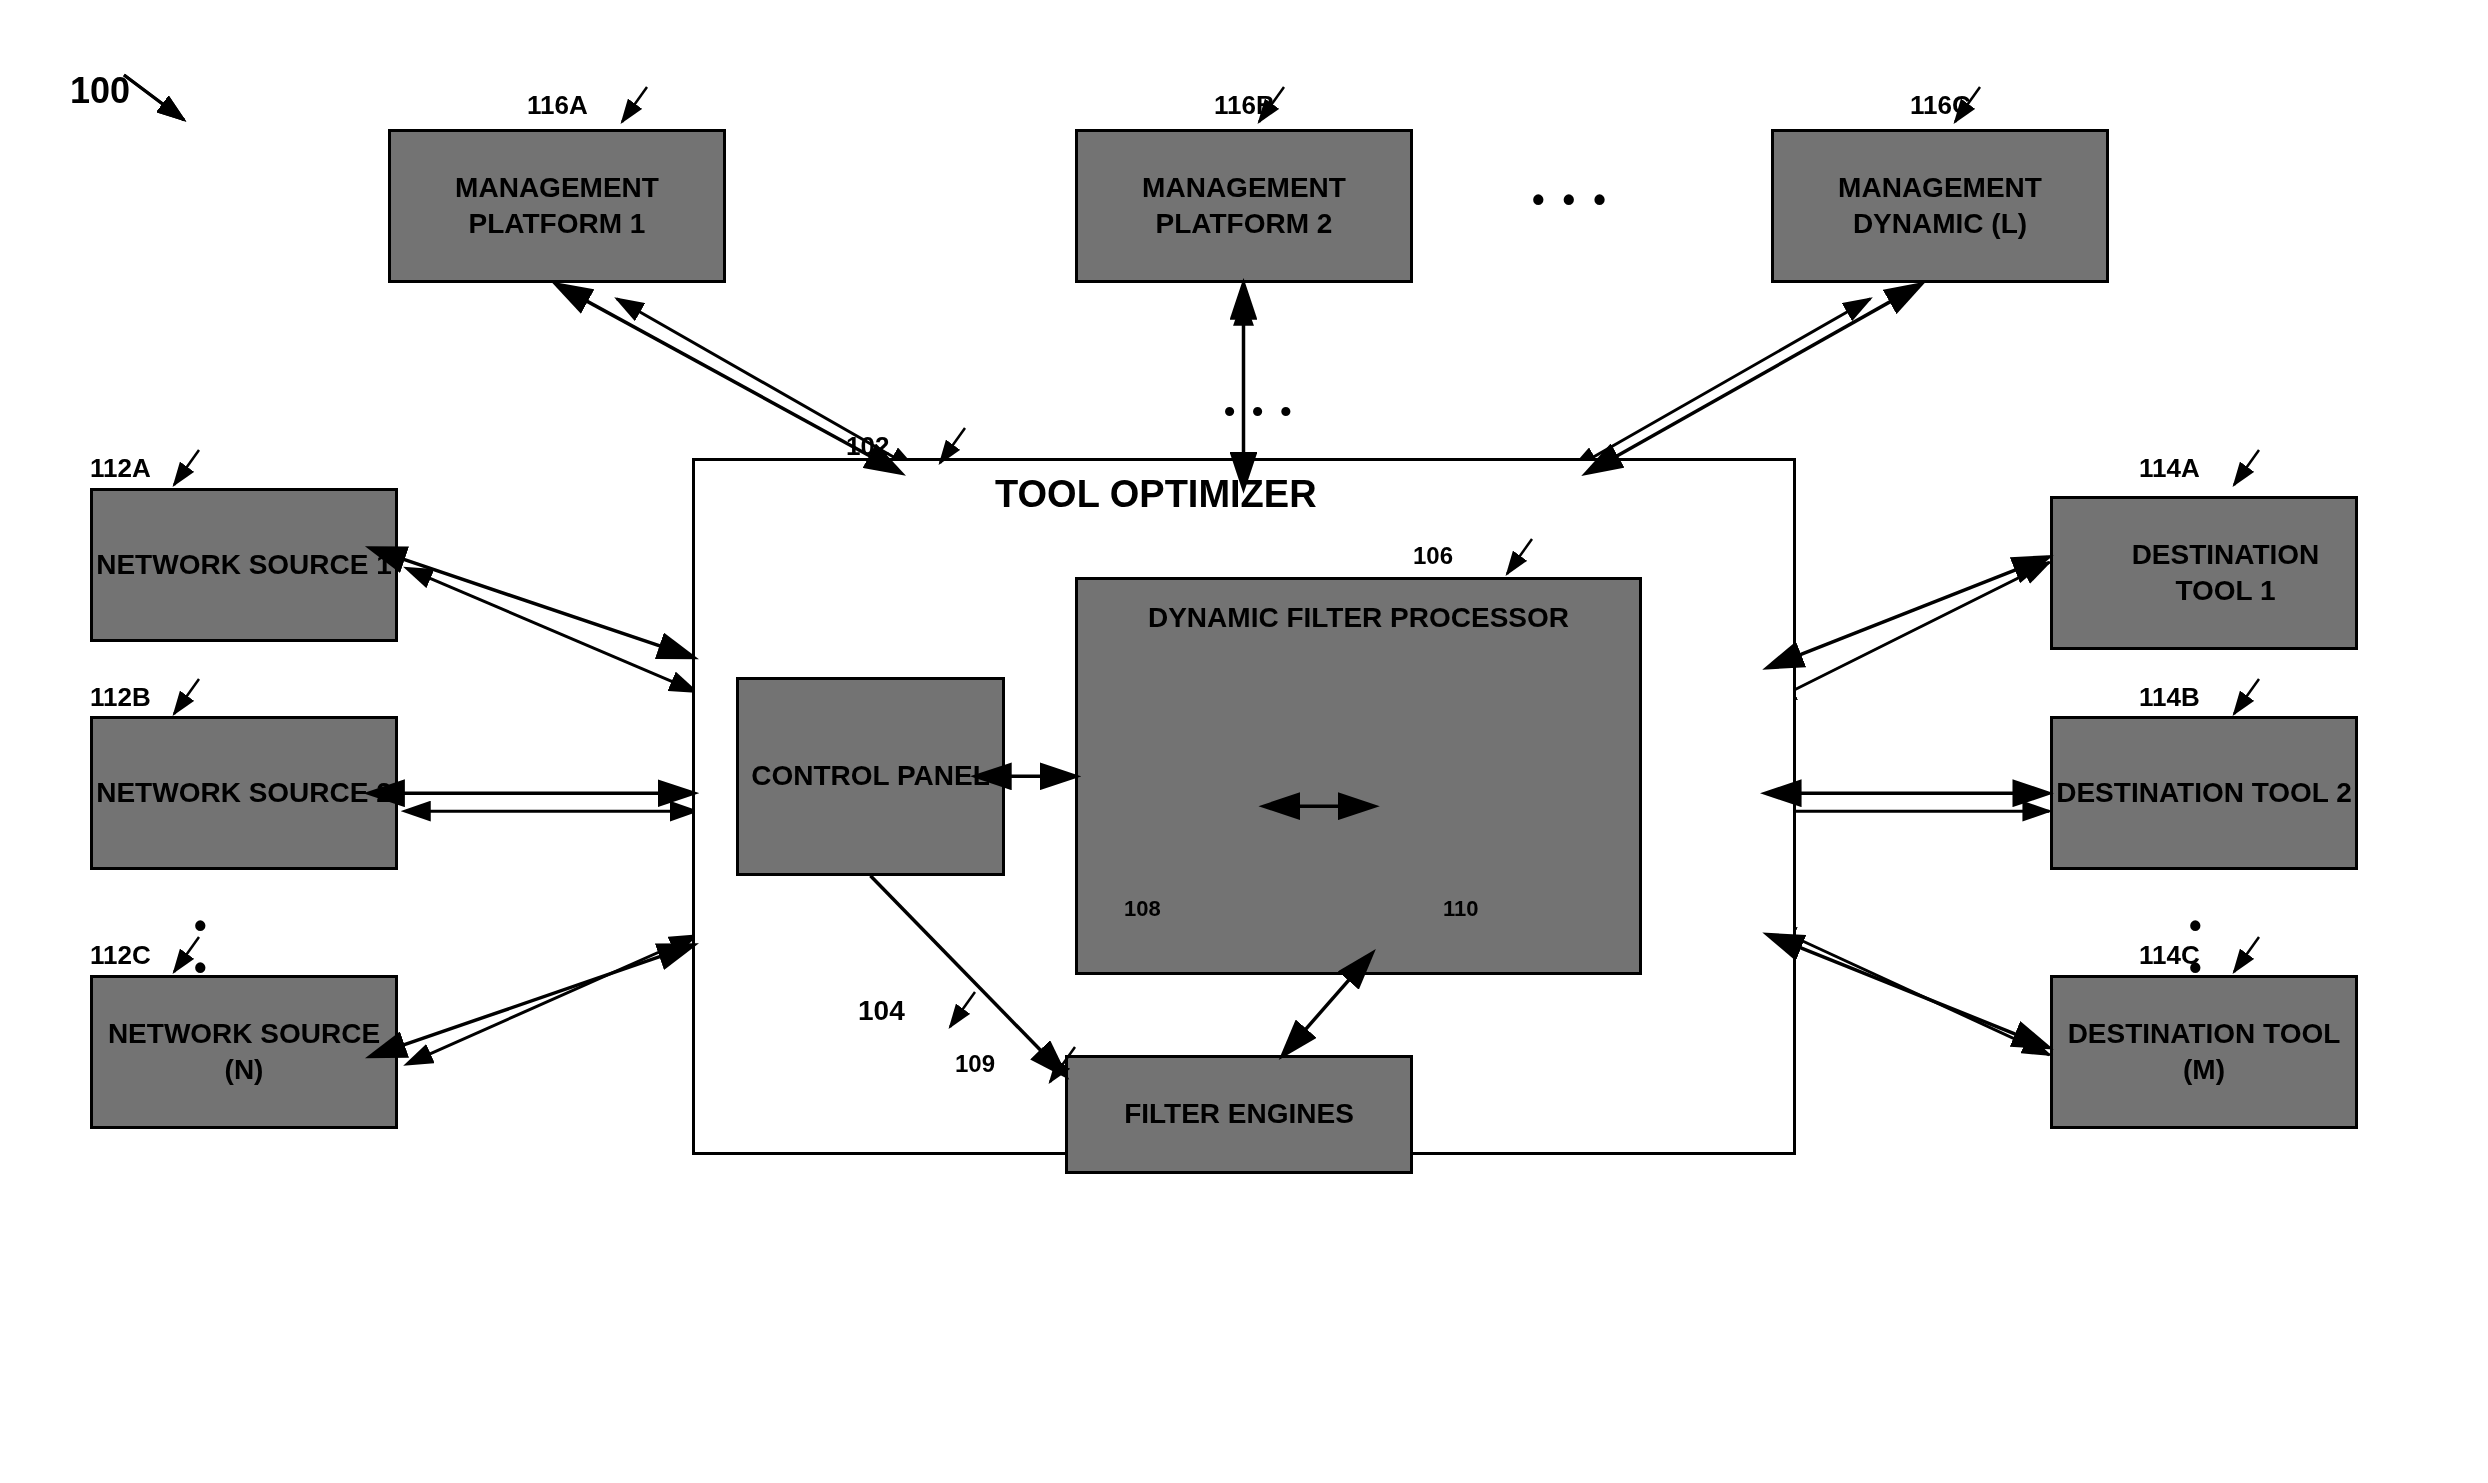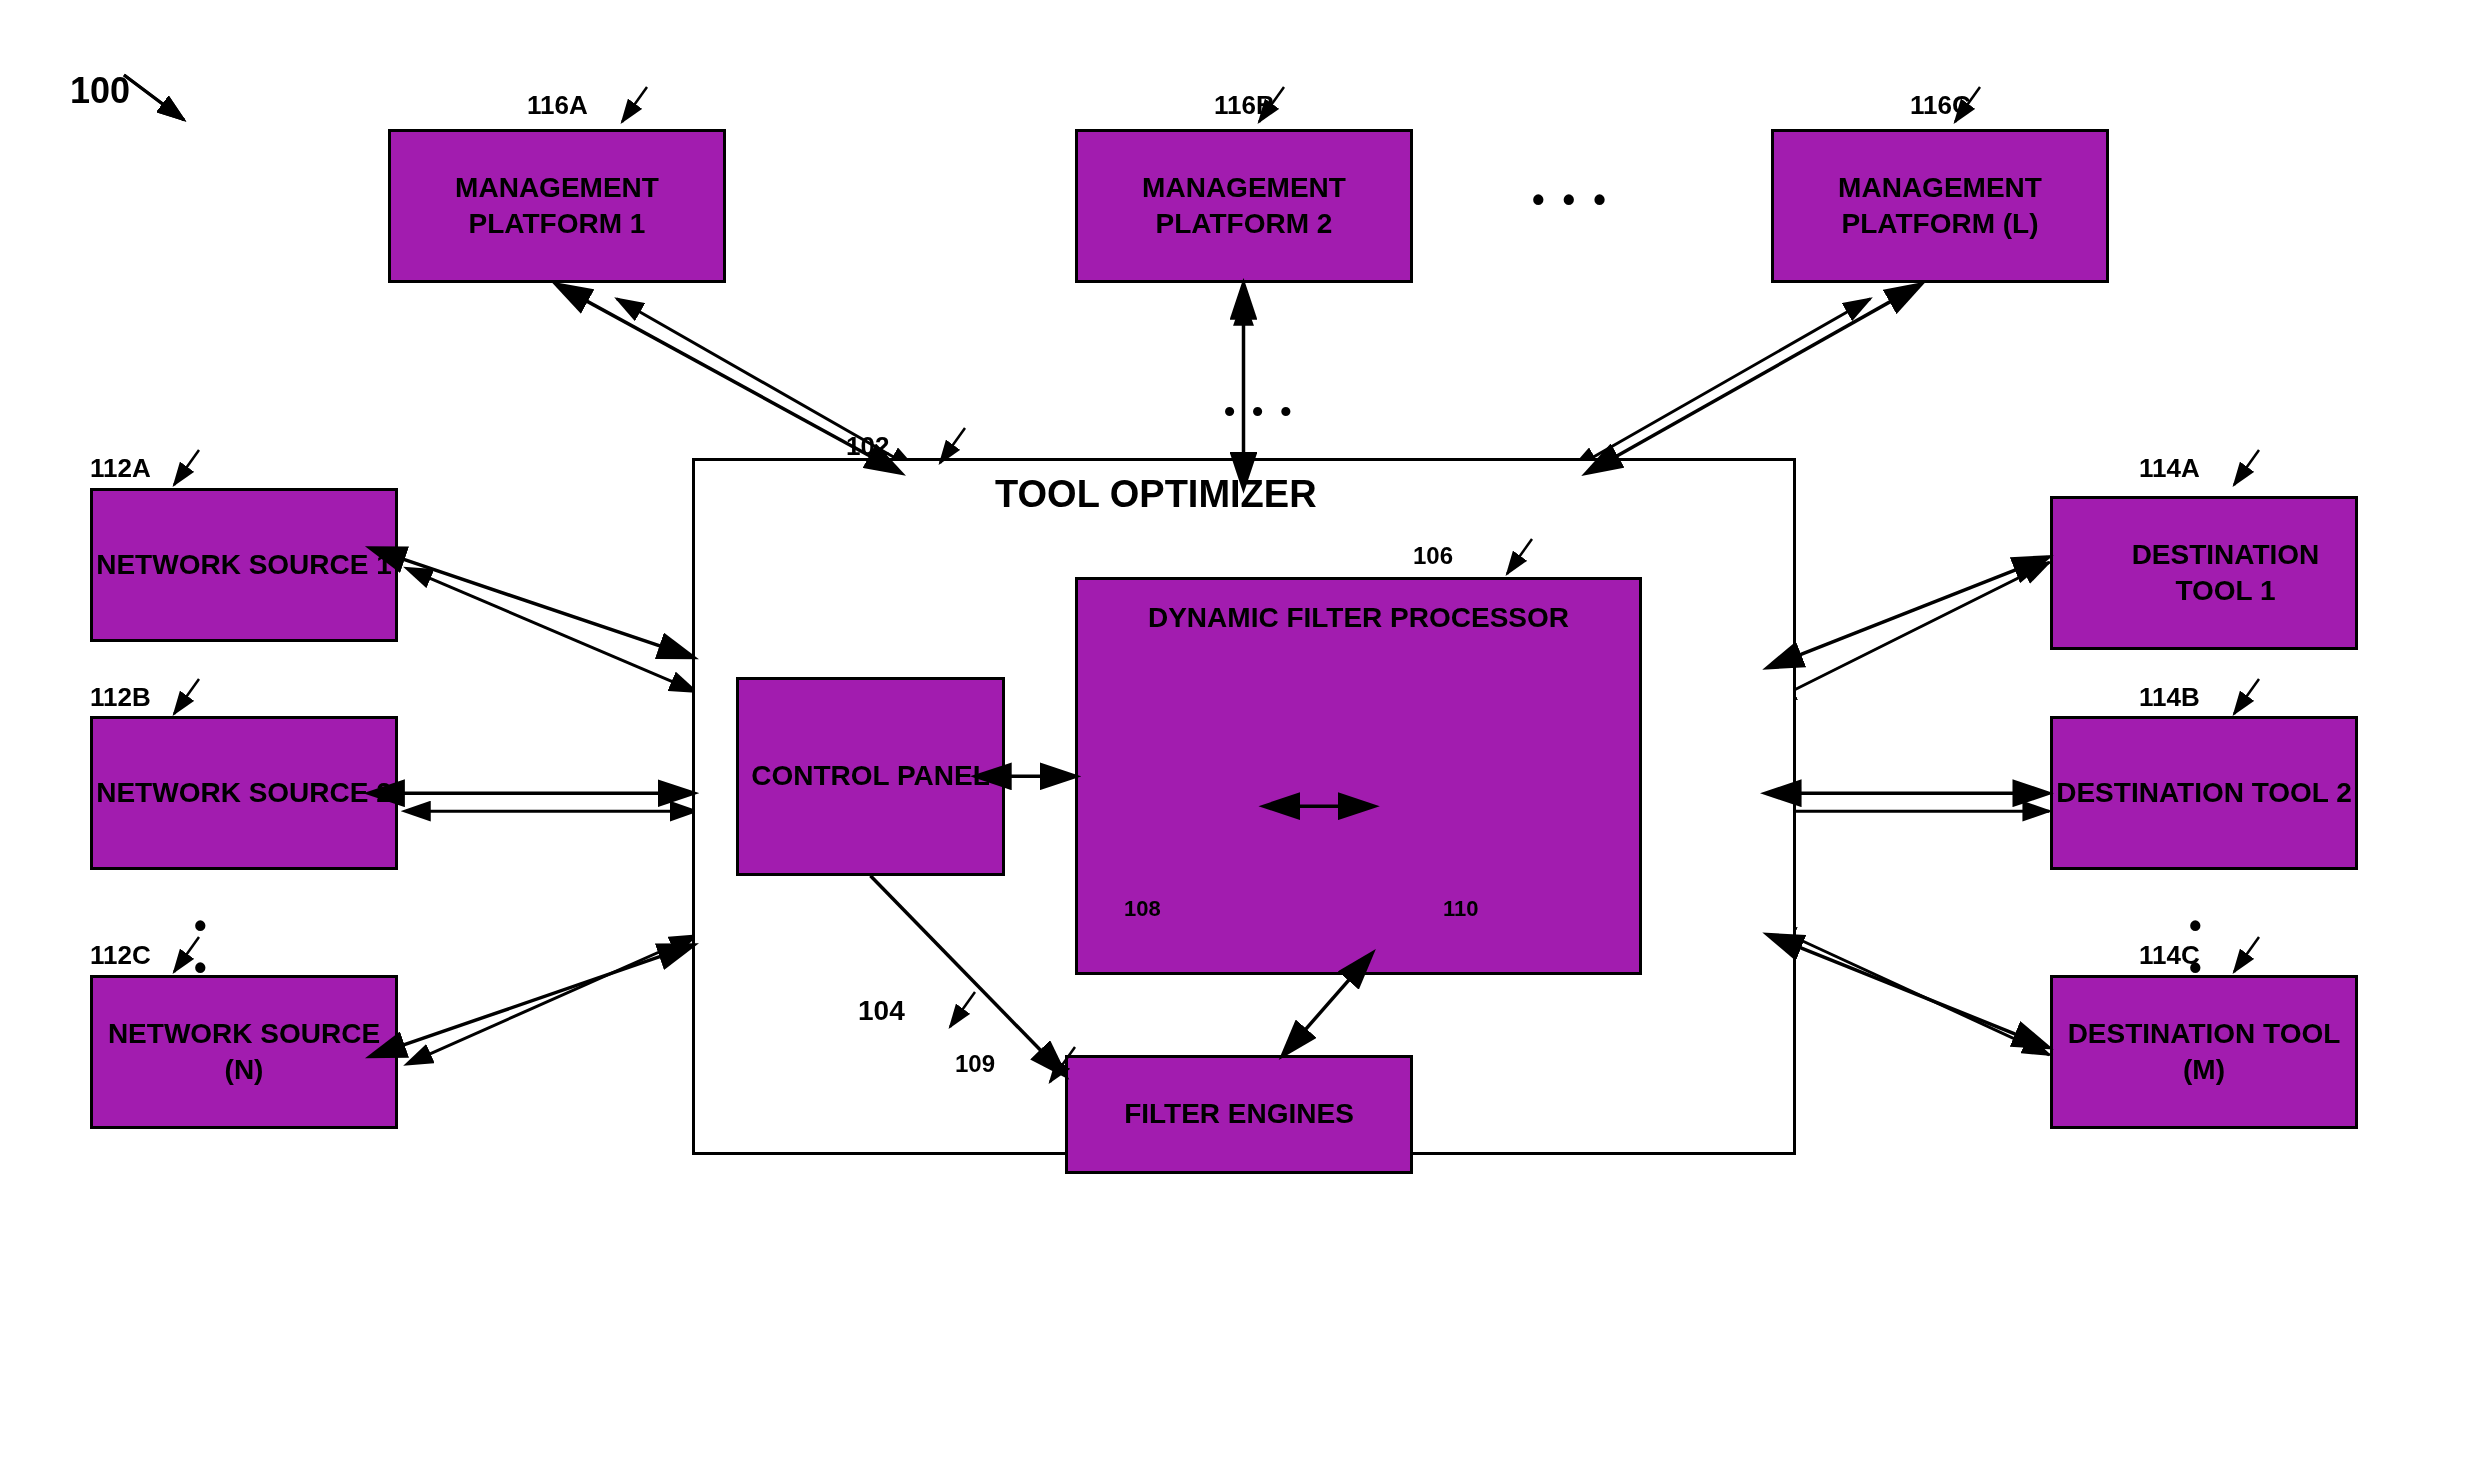--- a/index.html
+++ b/index.html
@@ -13,21 +13,21 @@
     }
     .diagram {
       position: absolute;
       top: 0; left: 0;
       width: 2488px;
       height: 1402px;
     }
     .box {
       position: absolute;
       border: 3px solid #000;
-      background: #a21caf;
+      background: #737373;
       display: flex;
       align-items: center;
       justify-content: center;
       text-align: center;
       font-size: 28px;
       font-weight: bold;
       line-height: 1.3;
     }
     .label {
       position: absolute;
@@ -139,21 +139,21 @@
     <defs>
         <marker id="a2" markerWidth="10" markerHeight="7" refX="9" refY="3.5" orient="auto">
           <polygon points="0 0,10 3.5,0 7" fill="#000"></polygon>
         </marker>
       </defs>
     <line x1="30" y1="5" x2="5" y2="40" stroke="#000" stroke-width="2.5" marker-end="url(#a2)"></line>
   </svg>
 
   <div class="box" style="left:1771px; top:129px; width:338px; height:154px;">
     <span>MANAGEMENT
-PLATFORM (L)</span>
+DYNAMIC (L)</span>
   </div>
   <div class="label" style="left:1910px; top:90px;">116C</div>
   <svg style="position:absolute;top:82px;left:1950px;width:50px;height:50px;" xmlns="http://www.w3.org/2000/svg" viewBox="0 0 50 50" width="50" height="50">
     <defs>
         <marker id="a3" markerWidth="10" markerHeight="7" refX="9" refY="3.5" orient="auto">
           <polygon points="0 0,10 3.5,0 7" fill="#000"></polygon>
         </marker>
       </defs>
     <line x1="30" y1="5" x2="5" y2="40" stroke="#000" stroke-width="2.5" marker-end="url(#a3)"></line>
   </svg>

